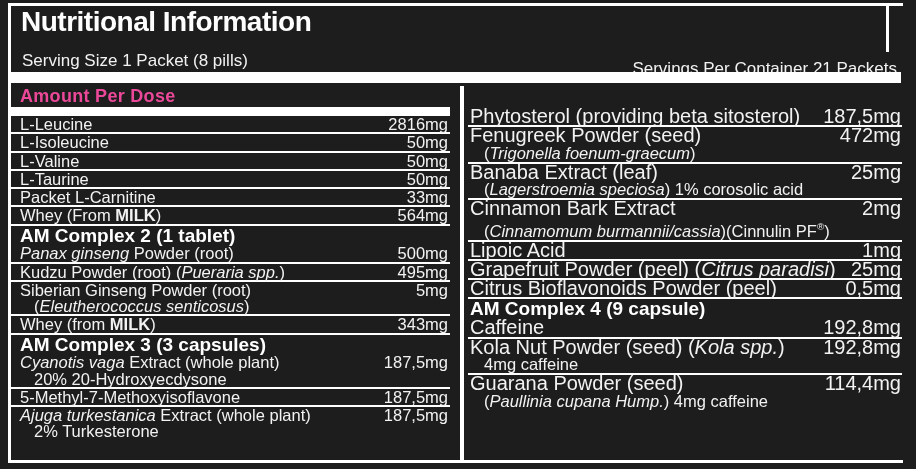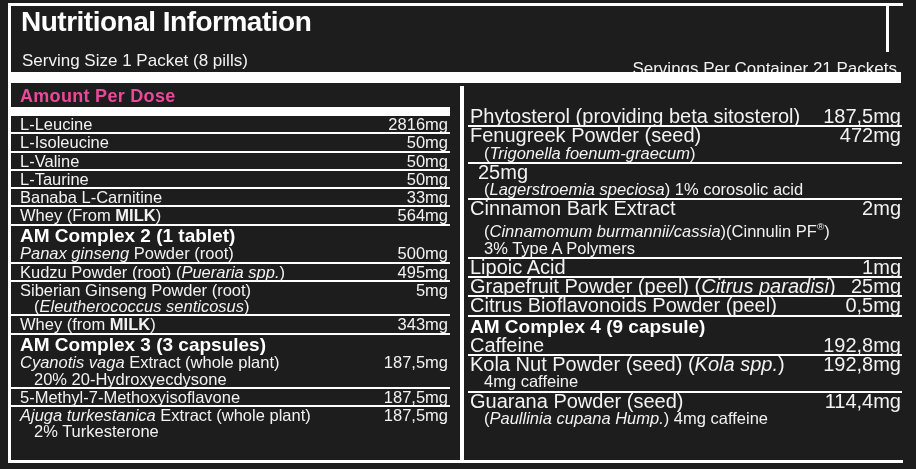--- a/index.html
+++ b/index.html
@@ -72,21 +72,21 @@
           </div>
         </div>
         <div class="item">
           <div class="item-line">
             <span class="item-name"><span>L-Taurine</span></span>
             <span class="item-amount">50mg</span>
           </div>
         </div>
         <div class="item">
           <div class="item-line">
-            <span class="item-name"><span>Banaba L-Carnitine</span></span>
+            <span class="item-name"><span>Packet L-Carnitine</span></span>
             <span class="item-amount">33mg</span>
           </div>
         </div>
         <div class="item">
           <div class="item-line">
             <span class="item-name"><span>Whey (From </span><span class="seg-b">MILK</span><span>)</span></span>
             <span class="item-amount">564mg</span>
           </div>
         </div>
         <div class="complex-header">AM Complex 2 (1 tablet)</div>
@@ -151,31 +151,31 @@
         </div>
         <div class="item">
           <div class="item-line">
             <span class="item-name"><span>Fenugreek Powder (seed)</span></span>
             <span class="item-amount">472mg</span>
           </div>
           <div class="sub"><span>(</span><span class="seg-i">Trigonella foenum-graecum</span><span>)</span></div>
         </div>
         <div class="item">
           <div class="item-line">
+            <span class="item-name"><span>Banaba Extract (leaf)</span></span>
             <span class="item-amount">25mg</span>
           </div>
           <div class="sub"><span>(</span><span class="seg-i">Lagerstroemia speciosa</span><span>) 1% corosolic acid</span></div>
         </div>
         <div class="item">
           <div class="item-line">
             <span class="item-name"><span>Cinnamon Bark Extract</span></span>
             <span class="item-amount">2mg</span>
           </div>
           <div class="sub"><span>(</span><span class="seg-i">Cinnamomum burmannii/cassia</span><span>)(Cinnulin PF</span><span class="seg-sup">®</span><span>)</span></div>
-          <div class="sub"><span>3% Type A Polymers</span></div>
         </div>
         <div class="item">
           <div class="item-line">
             <span class="item-name"><span>Lipoic Acid</span></span>
             <span class="item-amount">1mg</span>
           </div>
         </div>
         <div class="item">
           <div class="item-line">
             <span class="item-name"><span>Grapefruit Powder (peel) (</span><span class="seg-i">Citrus paradisi</span><span>)</span></span>

